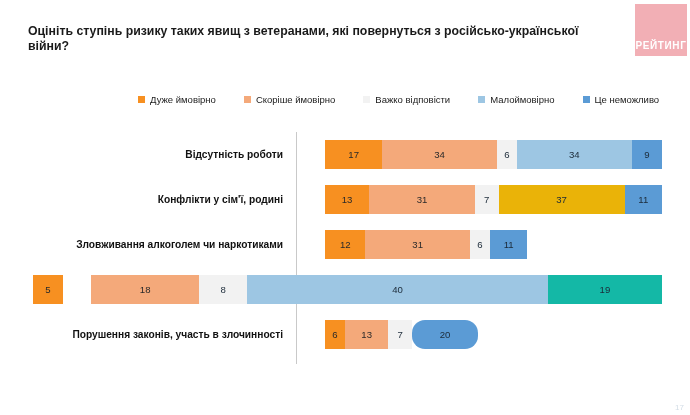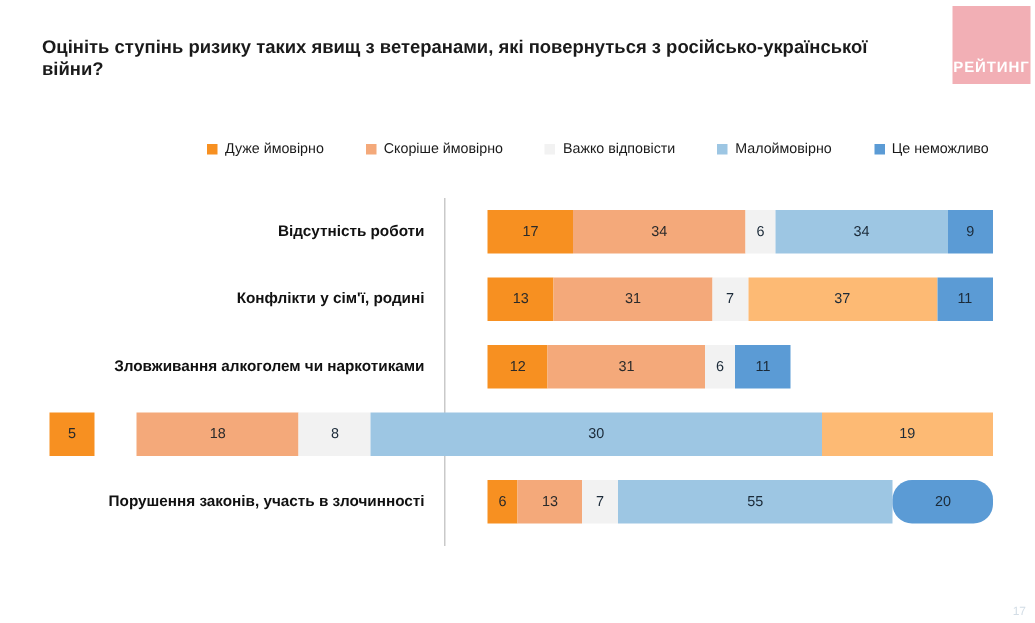--- a/index.html
+++ b/index.html
@@ -207,21 +207,21 @@
           <div class="bar">
             <div class="seg s0" style="background: rgb(247, 144, 33); width: 13.1313%;">
               <span class="seg-value">13</span>
             </div>
             <div class="seg s1" style="background: rgb(244, 169, 122); width: 31.3131%;">
               <span class="seg-value">31</span>
             </div>
             <div class="seg s2" style="background: rgb(242, 242, 242); width: 7.07071%;">
               <span class="seg-value">7</span>
             </div>
-            <div class="seg s3" style="background: #fdba74; width: 37.3737%;">
+            <div class="seg s3" style="background: #eab308; width: 37.3737%;">
               <span class="seg-value">37</span>
             </div>
             <div class="seg s4" style="background: rgb(91, 155, 213); width: 11.1111%;">
               <span class="seg-value">11</span>
             </div>
           </div>
         </div>
         <div class="row" style="top: 90px;">
           <div class="row-label">Зловживання алкоголем чи наркотиками</div>
           <div class="bar">
@@ -244,42 +244,39 @@
             <div class="seg s0" style="background: rgb(247, 144, 33); width: 5%;">
               <span class="seg-value">5</span>
             </div>
             <div class="seg s1" style="background: rgb(244, 169, 122); width: 18%; margin-left: 28px;">
               <span class="seg-value">18</span>
             </div>
             <div class="seg s2" style="background: rgb(242, 242, 242); width: 8%;">
               <span class="seg-value">8</span>
             </div>
             <div class="seg s3" style="background: rgb(157, 198, 227); width: 50%;">
-              <span class="seg-value">30</span>
-            </div>
-            <div class="seg s4" style="background: #fdba74; width: 19%;">
+              <span class="seg-value">40</span>
+            </div>
+            <div class="seg s4" style="background: #14b8a6; width: 19%;">
               <span class="seg-value">19</span>
             </div>
           </div>
         </div>
         <div class="row" style="top: 180px;">
           <div class="row-label">Порушення законів, участь в злочинності</div>
           <div class="bar">
             <div class="seg s0" style="background: rgb(247, 144, 33); width: 5.94059%;">
               <span class="seg-value">6</span>
             </div>
             <div class="seg s1" style="background: rgb(244, 169, 122); width: 12.8713%;">
               <span class="seg-value">13</span>
             </div>
             <div class="seg s2" style="background: rgb(242, 242, 242); width: 6.93069%;">
               <span class="seg-value">7</span>
             </div>
-            <div class="seg s3" style="background: rgb(157, 198, 227); width: 54.4554%;">
-              <span class="seg-value">55</span>
-            </div>
             <div class="seg s4" style="background: rgb(91, 155, 213); width: 19.802%; border-radius: 13px;">
               <span class="seg-value">20</span>
             </div>
           </div>
         </div>
       </div>
   </div>
 
   <div class="page-number">17</div>
 

